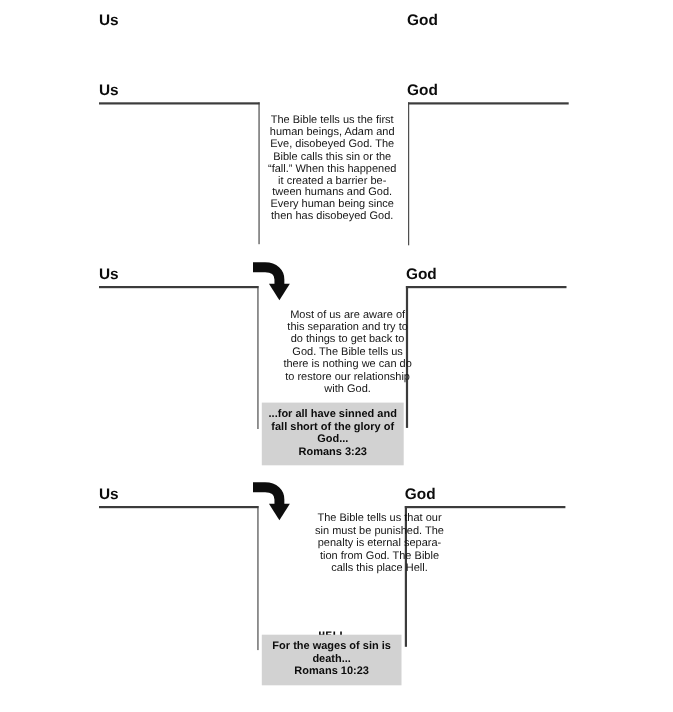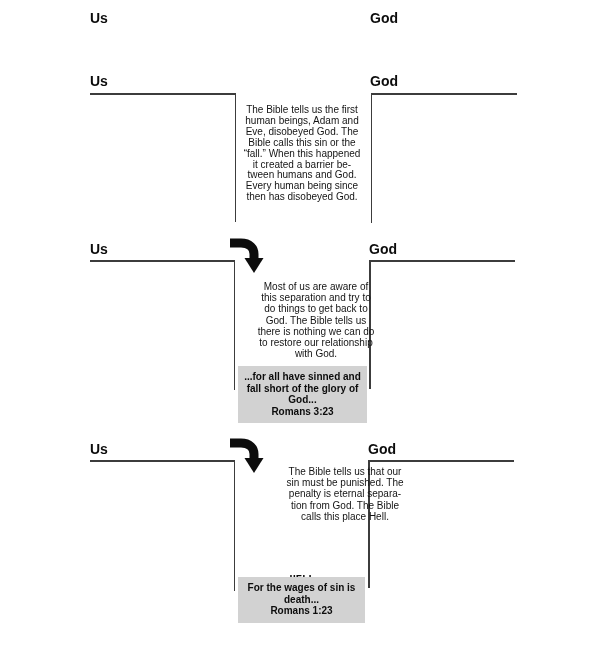--- a/index.html
+++ b/index.html
@@ -109,15 +109,15 @@
     <polygon points="14.5,22 33.5,22 24,37" fill="#0d0d0d"></polygon>
   </svg>
   <div class="caption" style="left:237px; top:466px; line-height:11.2px;margin-left:43px;">The Bible tells us that our
 sin must be punished. The
 penalty is eternal separa-
 tion from God. The Bible
 calls this place Hell.</div>
   <div class="hell" style="left:237px; top:573px;font-family:Liberation Mono, monospace;">HELL</div>
   <div class="verse-box" style="left:238px; top:577px; width:127px;">For the wages of sin is
 death...
-Romans 1:23</div>
+Romans 10:23</div>
 
 </div>
 
 </body></html>

